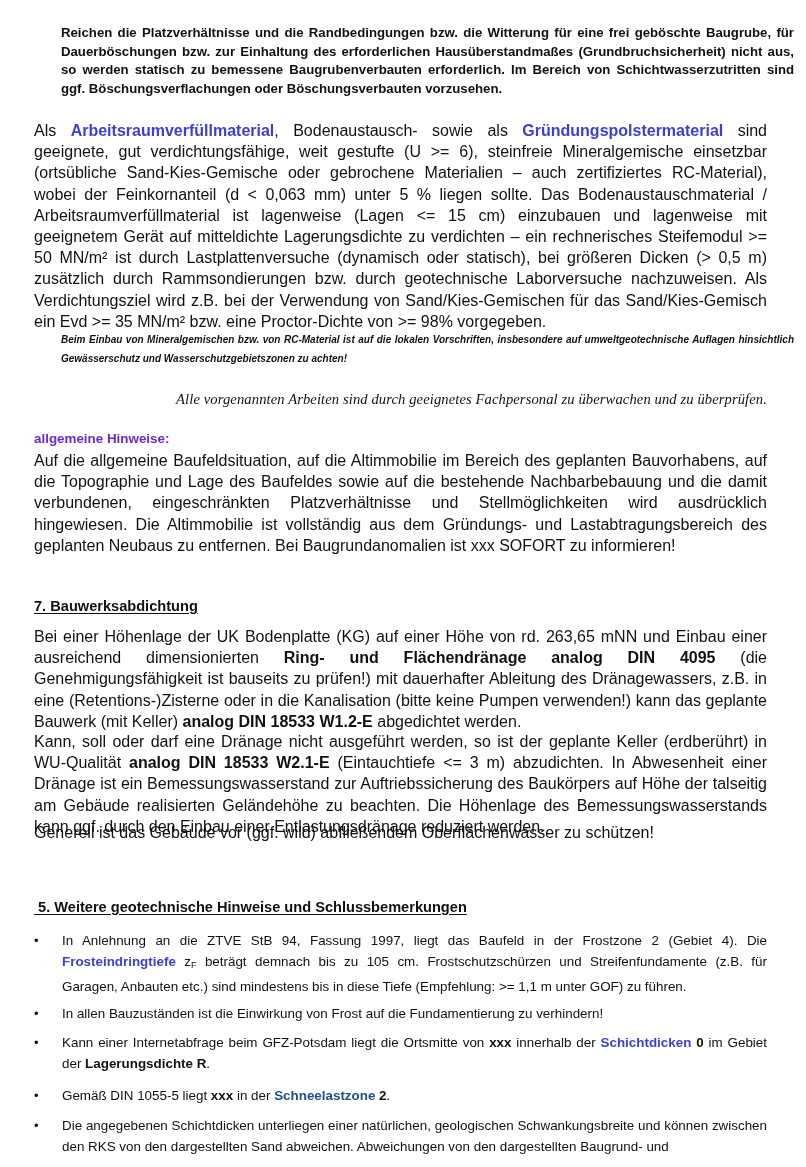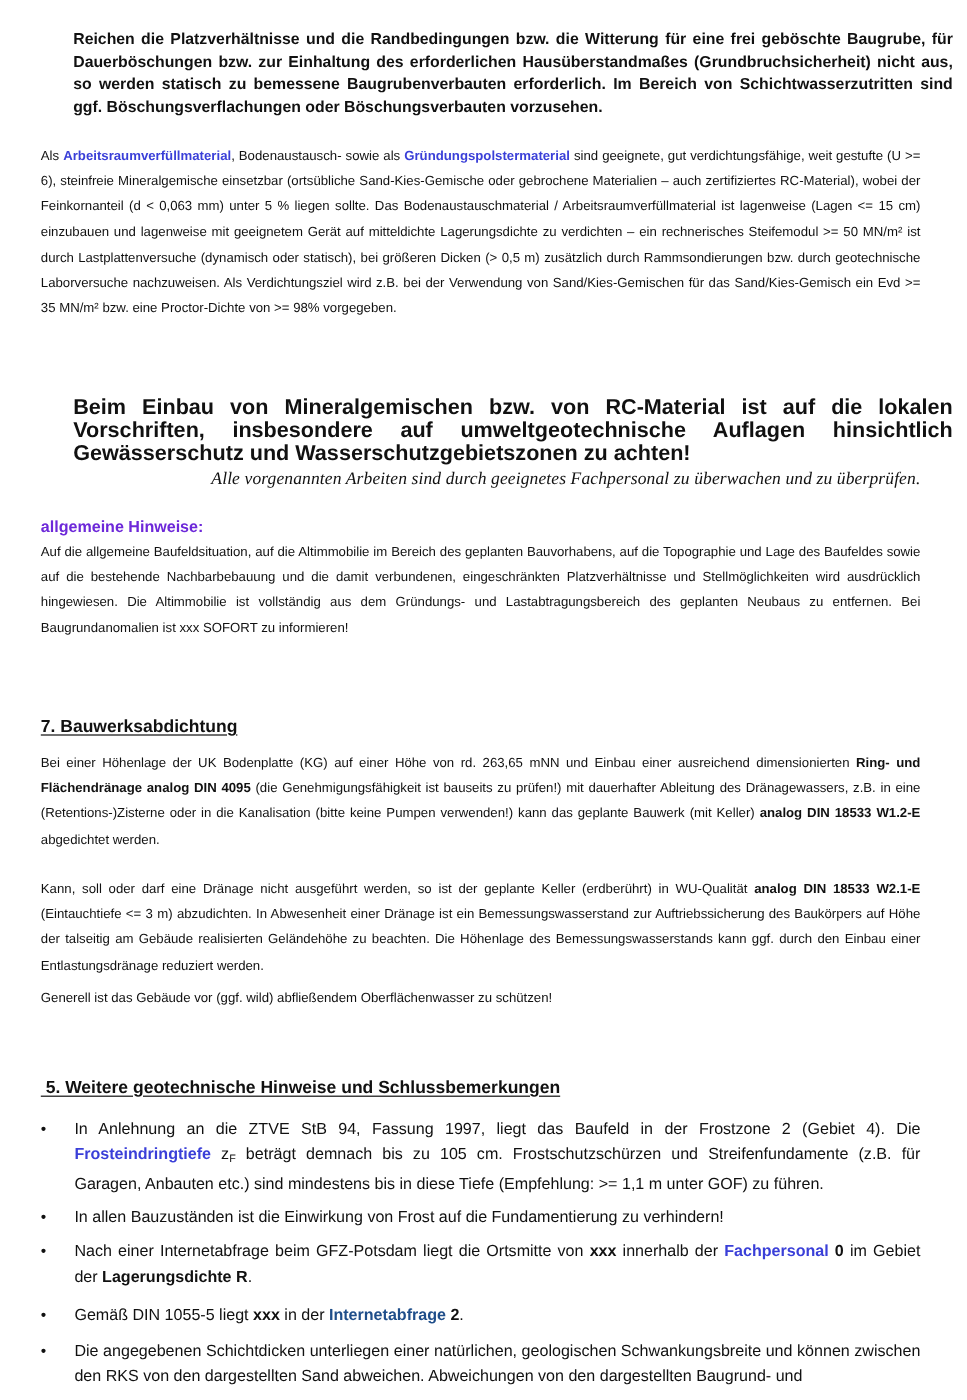--- a/index.html
+++ b/index.html
@@ -4,21 +4,21 @@
   <style>
     html, body { margin: 0; padding: 0; background: #ffffff; }
     body {
       width: 806px; height: 1167px; overflow: hidden;
       font-family: "Liberation Sans", sans-serif;
       color: #111111;
       position: relative;
     }
     .page { position: absolute; left: 34px; top: 0; width: 733px; }
     .p {
-      font-size: 11px; line-height: 21.2px; text-align: justify;
+      font-size: 16px; line-height: 21.2px; text-align: justify;
       margin: 0; position: absolute; left: 0; width: 733px;
     }
     .bold { font-weight: bold; margin-left: 27px; }
     .blue { color: #3a3fd8; font-weight: bold; }
     .navy { color: #1f4e8a; font-weight: bold; }
     .b { font-weight: bold; }
     .italic-serif {
       font-family: "Liberation Serif", serif; font-style: italic;
       font-size: 14.6px; letter-spacing: 0.1px;
     }
@@ -40,21 +40,21 @@
 <body>
 
 <div class="page">
 
   <p class="p bold" style="top:24px; font-size:13.2px; line-height:18.5px;">Reichen die Platzverhältnisse und die Randbedingungen bzw. die Witterung für eine frei geböschte Baugrube, für Dauerböschungen bzw. zur Einhaltung des erforderlichen Hausüberstandmaßes (Grundbruchsicherheit) nicht aus, so werden statisch zu bemessene Baugrubenverbauten erforderlich. Im Bereich von Schichtwasserzutritten sind ggf. Böschungsverflachungen oder Böschungsverbauten vorzusehen.</p>
 
   <p class="p" style="top:120px;">
     <span>Als </span><span class="blue">Arbeitsraumverfüllmaterial</span><span>, Bodenaustausch- sowie als </span><span class="blue">Gründungspolstermaterial</span><span> sind geeignete, gut verdichtungsfähige, weit gestufte (U &gt;= 6), steinfreie Mineralgemische einsetzbar (ortsübliche Sand-Kies-Gemische oder gebrochene Materialien – auch zertifiziertes RC-Material), wobei der Feinkornanteil (d &lt; 0,063 mm) unter 5 % liegen sollte. Das Bodenaustauschmaterial / Arbeitsraumverfüllmaterial ist lagenweise (Lagen &lt;= 15 cm) einzubauen und lagenweise mit geeignetem Gerät auf mitteldichte Lagerungsdichte zu verdichten – ein rechnerisches Steifemodul &gt;= 50 MN/m² ist durch Lastplattenversuche (dynamisch oder statisch), bei größeren Dicken (&gt; 0,5 m) zusätzlich durch Rammsondierungen bzw. durch geotechnische Laborversuche nachzuweisen. Als Verdichtungsziel wird z.B. bei der Verwendung von Sand/Kies-Gemischen für das Sand/Kies-Gemisch ein Evd &gt;= 35 MN/m² bzw. eine Proctor-Dichte von &gt;= 98% vorgegeben.</span>
   </p>
 
-  <p class="p bold" style="top:330px; font-size:18px; line-height:19px;">Beim Einbau von Mineralgemischen bzw. von RC-Material ist auf die lokalen Vorschriften, insbesondere auf umweltgeotechnische Auflagen hinsichtlich Gewässerschutz und Wasserschutzgebietszonen zu achten!</p>
+  <p class="p bold" style="top:330px; font-size:10px; line-height:19px;font-style:italic;">Beim Einbau von Mineralgemischen bzw. von RC-Material ist auf die lokalen Vorschriften, insbesondere auf umweltgeotechnische Auflagen hinsichtlich Gewässerschutz und Wasserschutzgebietszonen zu achten!</p>
 
   <p class="p italic-serif" style="top:389px; text-align:right;">Alle vorgenannten Arbeiten sind durch geeignetes Fachpersonal zu überwachen und zu überprüfen.</p>
 
   <div class="heading-blue" style="position:absolute; top:431px; left:0;">allgemeine Hinweise:</div>
 
   <p class="p" style="top:450px;">Auf die allgemeine Baufeldsituation, auf die Altimmobilie im Bereich des geplanten Bauvorhabens, auf die Topographie und Lage des Baufeldes sowie auf die bestehende Nachbarbebauung und die damit verbundenen, eingeschränkten Platzverhältnisse und Stellmöglichkeiten wird ausdrücklich hingewiesen. Die Altimmobilie ist vollständig aus dem Gründungs- und Lastabtragungsbereich des geplanten Neubaus zu entfernen. Bei Baugrundanomalien ist xxx SOFORT zu informieren!</p>
 
   <div class="h2" style="top:598px;">7. Bauwerksabdichtung</div>
 
   <p class="p" style="top:626px;">
@@ -79,28 +79,28 @@
     </div>
 
     <div class="bullet" style="top:73px;">
       <span class="dot">•</span>
       <div class="txt">In allen Bauzuständen ist die Einwirkung von Frost auf die Fundamentierung zu verhindern!</div>
     </div>
 
     <div class="bullet" style="top:102px;">
       <span class="dot">•</span>
       <div class="txt">
-        <span>Nach einer Internetabfrage beim GFZ-Potsdam liegt die Ortsmitte von </span><span class="b">xxx</span><span> innerhalb der </span><span class="blue">Fachpersonal</span><span class="b"> 0</span><span> im Gebiet der </span><span class="b">Lagerungsdichte R</span><span>.</span>
+        <span>Kann einer Internetabfrage beim GFZ-Potsdam liegt die Ortsmitte von </span><span class="b">xxx</span><span> innerhalb der </span><span class="blue">Schichtdicken</span><span class="b"> 0</span><span> im Gebiet der </span><span class="b">Lagerungsdichte R</span><span>.</span>
       </div>
     </div>
 
     <div class="bullet" style="top:155px;">
       <span class="dot">•</span>
       <div class="txt">
-        <span>Gemäß DIN 1055-5 liegt </span><span class="b">xxx</span><span> in der </span><span class="navy">Internetabfrage</span><span class="b"> 2</span><span>.</span>
+        <span>Gemäß DIN 1055-5 liegt </span><span class="b">xxx</span><span> in der </span><span class="navy">Schneelastzone</span><span class="b"> 2</span><span>.</span>
       </div>
     </div>
 
     <div class="bullet" style="top:185px;">
       <span class="dot">•</span>
       <div class="txt">Die angegebenen Schichtdicken unterliegen einer natürlichen, geologischen Schwankungsbreite und können zwischen den RKS von den dargestellten Sand abweichen. Abweichungen von den dargestellten Baugrund- und</div>
     </div>
 
   </div>
 </div>

